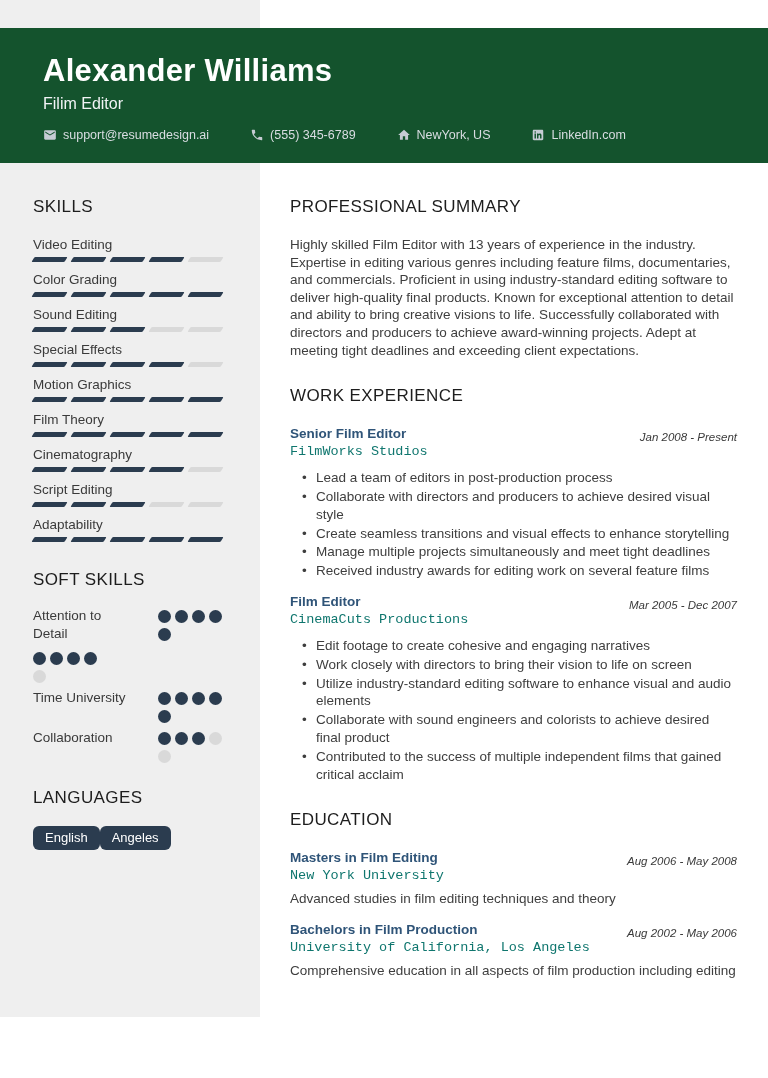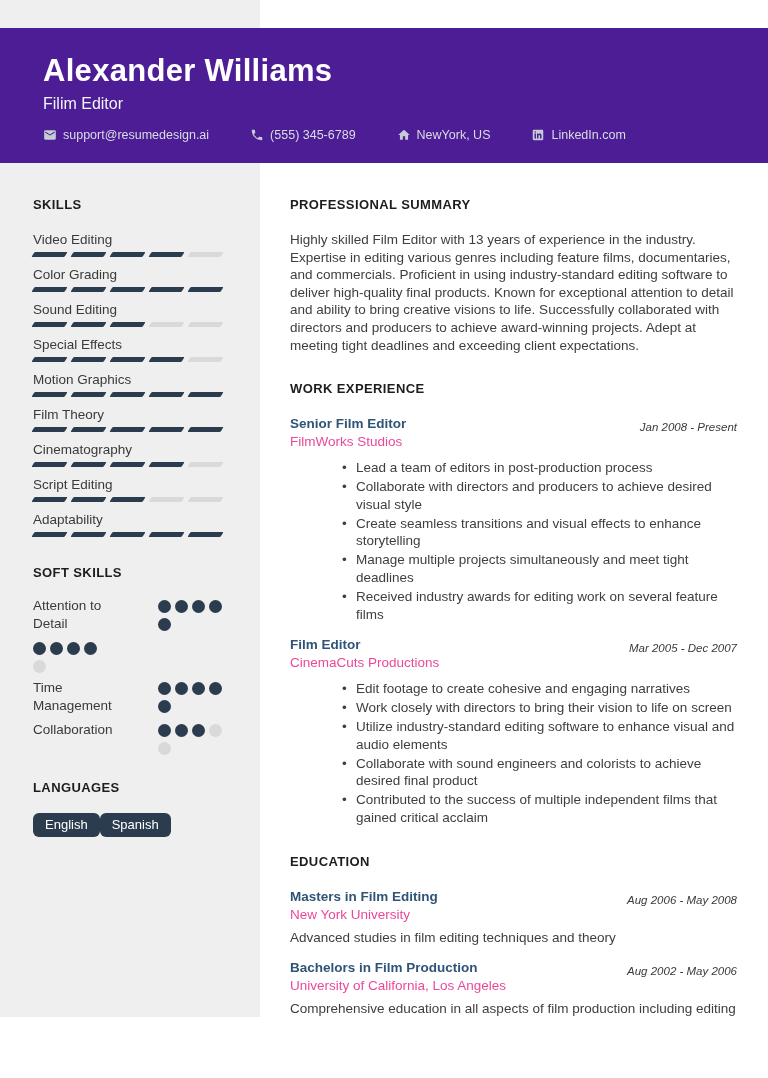--- a/index.html
+++ b/index.html
@@ -13,42 +13,42 @@
 
   
   .sidebar-bg {
     position:absolute; left:0; top:0; width:260px; height:1017px;
     background:#efefef; z-index:0;
   }
 
   
   header {
     position:absolute; left:0; top:28px; width:768px; height:135px;
-    background:#4c1d95; z-index:2; padding:26px 43px 0 43px; color:#ffffff;
+    background:#14532d; z-index:2; padding:26px 43px 0 43px; color:#ffffff;
   }
   .name {
     font-size:31px; font-weight:700; letter-spacing:0.3px; line-height:1.1;
   }
   .job-title {
     font-size:16px; font-weight:500; margin-top:7px; color:#f2f4f6;
   }
   .contacts {
     margin-top:15px; display:flex; align-items:center; gap:41px;
     font-size:12.5px; color:#d9dde2; font-weight:500;
   }
   .contact { display:inline-flex; align-items:center; gap:6px; white-space:nowrap; }
   .cicon { width:14px; height:14px; display:inline-flex; color:#c6ccd4; }
   .cicon svg { width:14px; height:14px; fill:currentColor; }
 
   
   aside {
     position:absolute; left:33px; top:197px; width:192px; z-index:1;
   }
   h2.sect {
-    font-size:13px; font-weight:700; color:#1d1d1d; letter-spacing:0.4px;
+    font-size:17px; font-weight:400; color:#1d1d1d; letter-spacing:0.4px;
   }
   .skills-head { margin-bottom:19px; }
   .skill { margin-bottom:9px; }
   .skill-name { font-size:13.5px; color:#3a3a3a; line-height:17px; }
   .skill-bar { margin-top:4px; height:5px; display:flex; }
   .seg {
     width:33px; height:5px; margin-right:6px; transform:skewX(-32deg);
     border-radius:1px;
   }
   .seg:last-child { margin-right:0; }
@@ -82,24 +82,24 @@
     color:#3e3e3e;
   }
   main section { margin-bottom:27px; }
   main h2.sect { margin-bottom:19px; }
   .summary-text { font-size:13.5px; line-height:17.6px; color:#3e3e3e; }
 
   .job, .edu { margin-bottom:13px; }
   .row { display:flex; justify-content:space-between; align-items:flex-end; }
   .jtitle { font-size:13.5px; font-weight:700; color:#2f5478; line-height:18px; }
   .jdate  { font-size:11.5px; font-style:italic; color:#3a3a3a; padding-top:2px; white-space:nowrap; }
-  .jcompany { font-size:13.5px; color:#ec4899; line-height:18px; }
+  .jcompany { font-size:13.5px; color:#0f766e; line-height:18px;font-family:Liberation Mono, monospace; }
   ul.bullets { list-style:none; margin-top:8px; padding-left:26px; }
   ul.bullets li {
-    position:relative; font-size:13.5px; line-height:17.8px; margin-bottom:1px;margin-left:40px;
+    position:relative; font-size:13.5px; line-height:17.8px; margin-bottom:1px;
   }
   ul.bullets li::before {
     content:"\2022"; position:absolute; left:-14px; top:0; color:#3e3e3e;
   }
   .edesc { font-size:13.5px; line-height:17.6px; margin-top:5px; }
 </style>
 </head>
 <body>
 
 <div class="page">
@@ -254,21 +254,21 @@
         <div class="soft">
     <div class="dots">
             <span class="dot filled"></span>
             <span class="dot filled"></span>
             <span class="dot filled"></span>
             <span class="dot filled"></span>
             <span class="dot empty"></span>
           </div>
   </div>
         <div class="soft">
-    <div class="soft-name">Time Management</div>
+    <div class="soft-name">Time University</div>
     <div class="dots">
             <span class="dot filled"></span>
             <span class="dot filled"></span>
             <span class="dot filled"></span>
             <span class="dot filled"></span>
             <span class="dot filled"></span>
           </div>
   </div>
         <div class="soft">
     <div class="soft-name">Collaboration</div>
@@ -278,21 +278,21 @@
             <span class="dot filled"></span>
             <span class="dot empty"></span>
             <span class="dot empty"></span>
           </div>
   </div>
       </div>
 
     <h2 class="sect lang-head">LANGUAGES</h2>
     <div id="languages-list" class="pills">
         <span class="pill">English</span>
-        <span class="pill">Spanish</span>
+        <span class="pill">Angeles</span>
       </div>
   </aside>
 
   <main>
     <section>
       <h2 class="sect">PROFESSIONAL SUMMARY</h2>
       <p class="summary-text">Highly skilled Film Editor with 13 years of experience in the industry. Expertise in editing various genres including feature films, documentaries, and commercials. Proficient in using industry-standard editing software to deliver high-quality final products. Known for exceptional attention to detail and ability to bring creative visions to life. Successfully collaborated with directors and producers to achieve award-winning projects. Adept at meeting tight deadlines and exceeding client expectations.</p>
     </section>
 
     <section>

